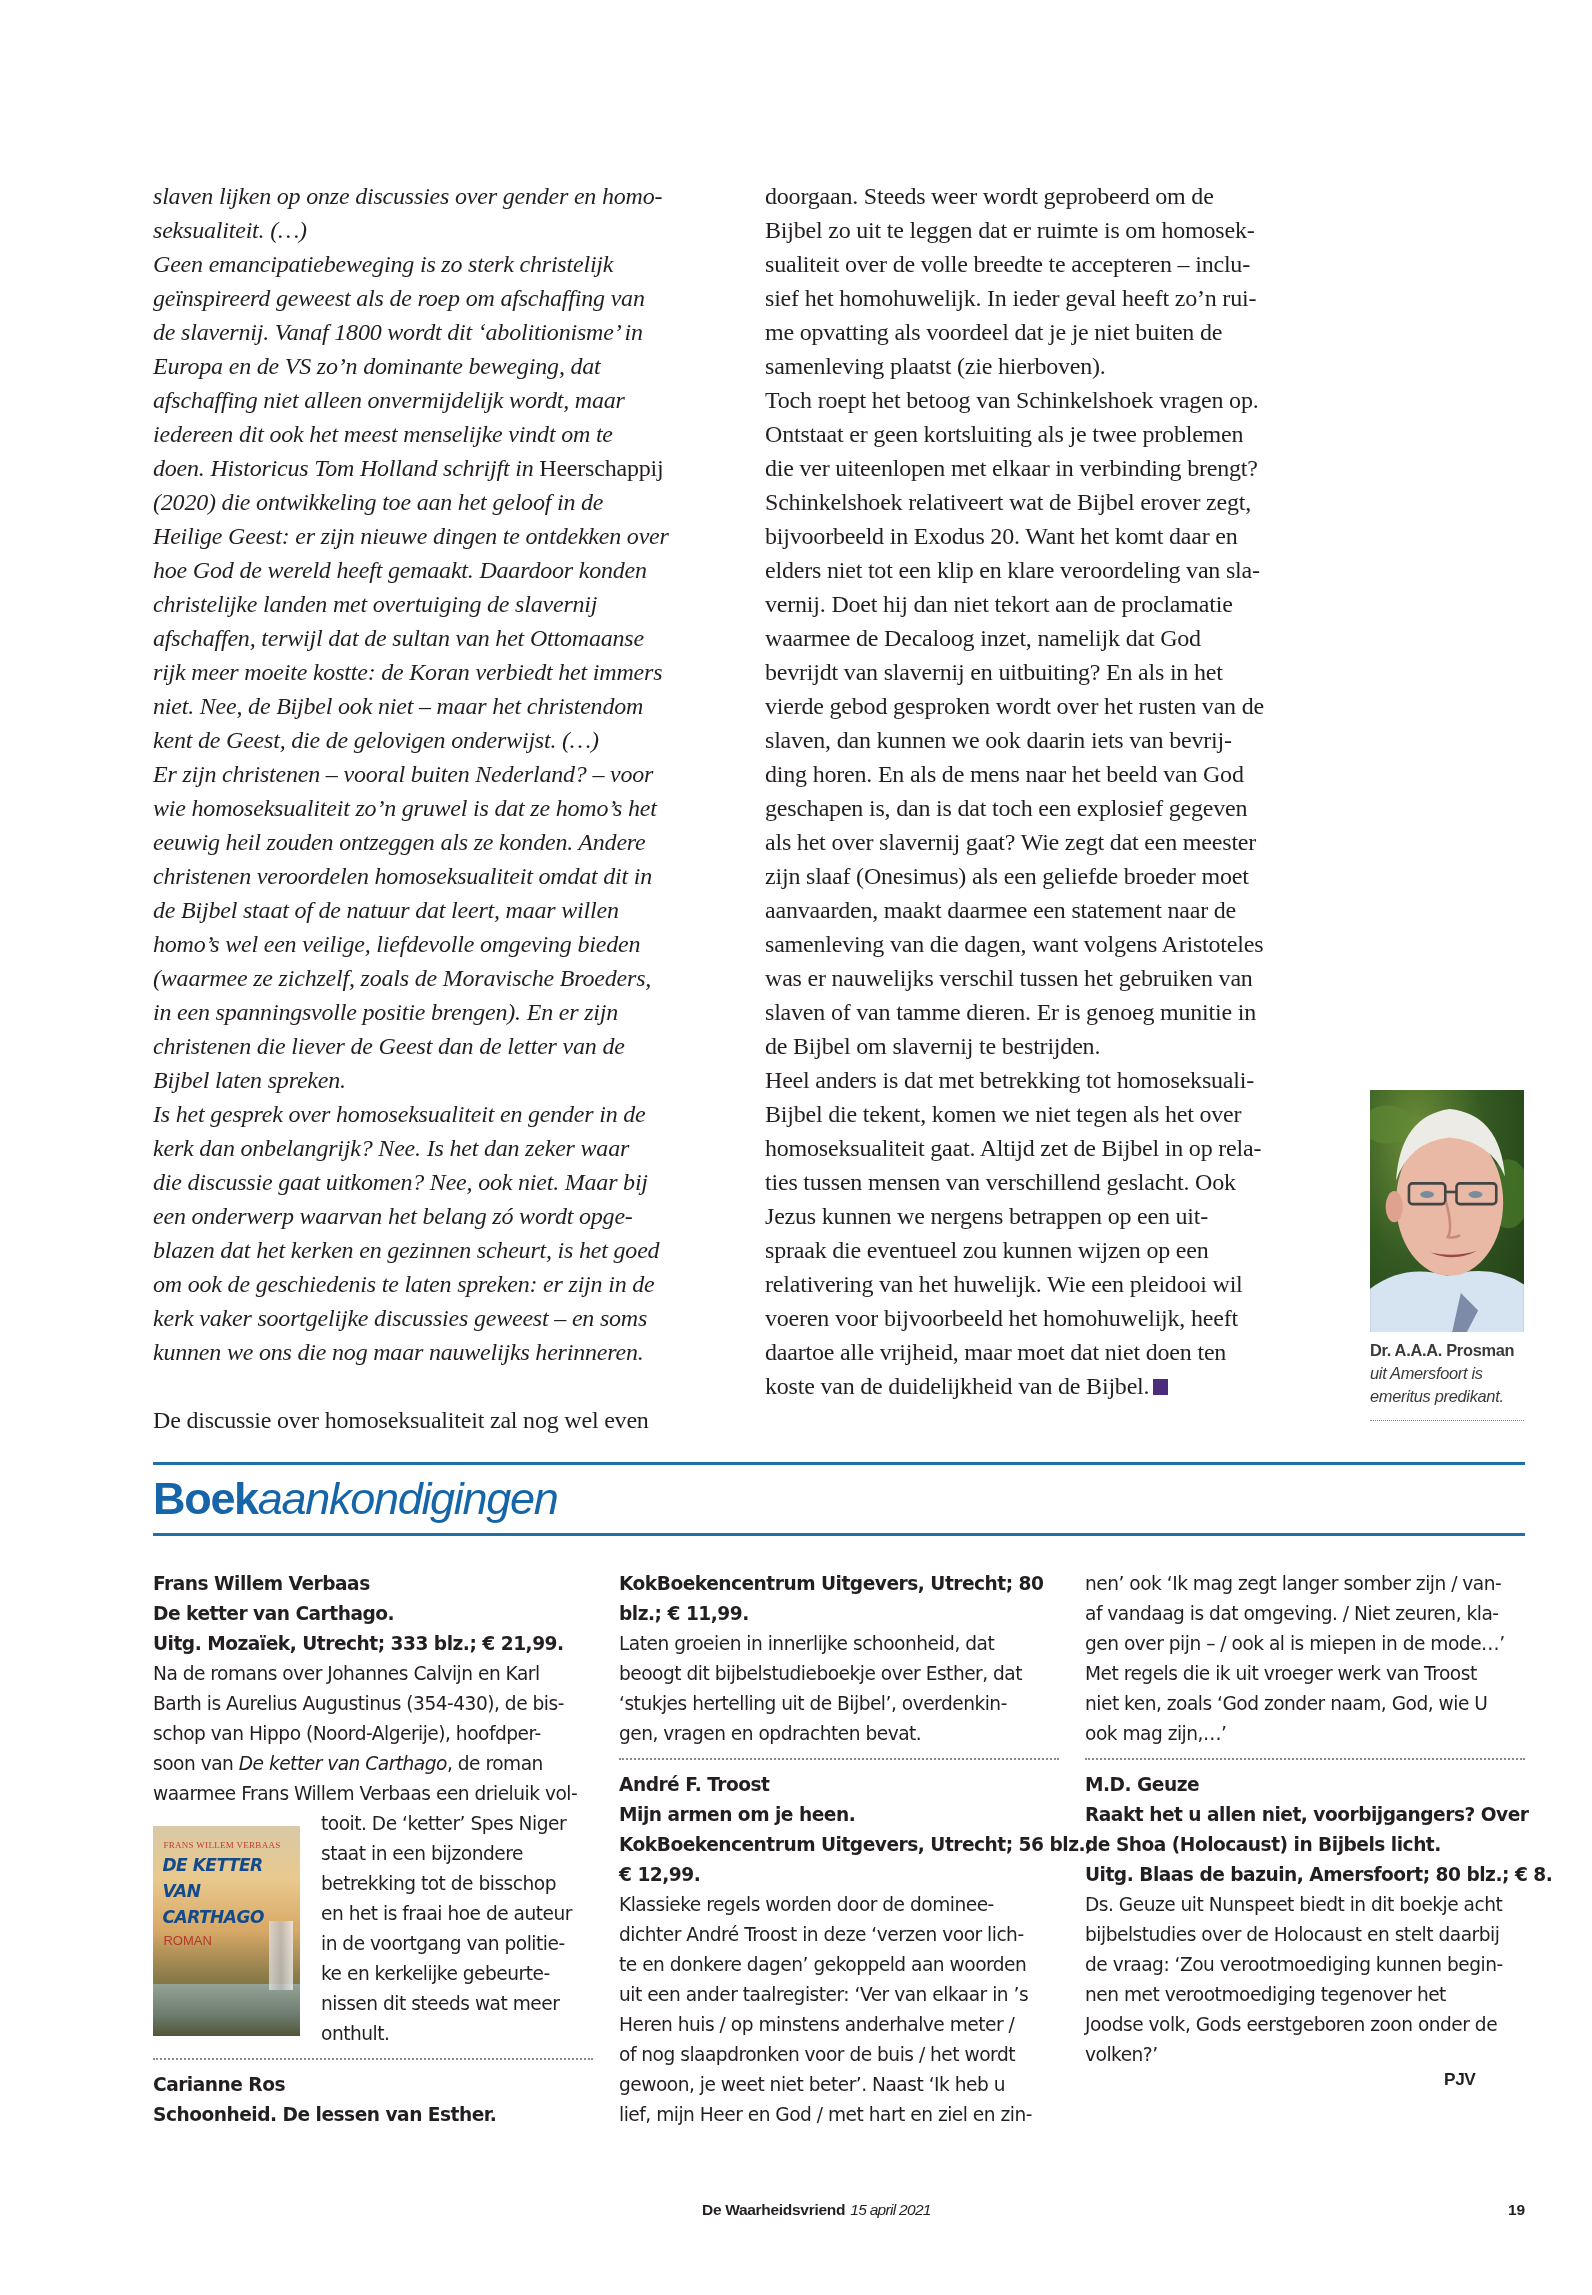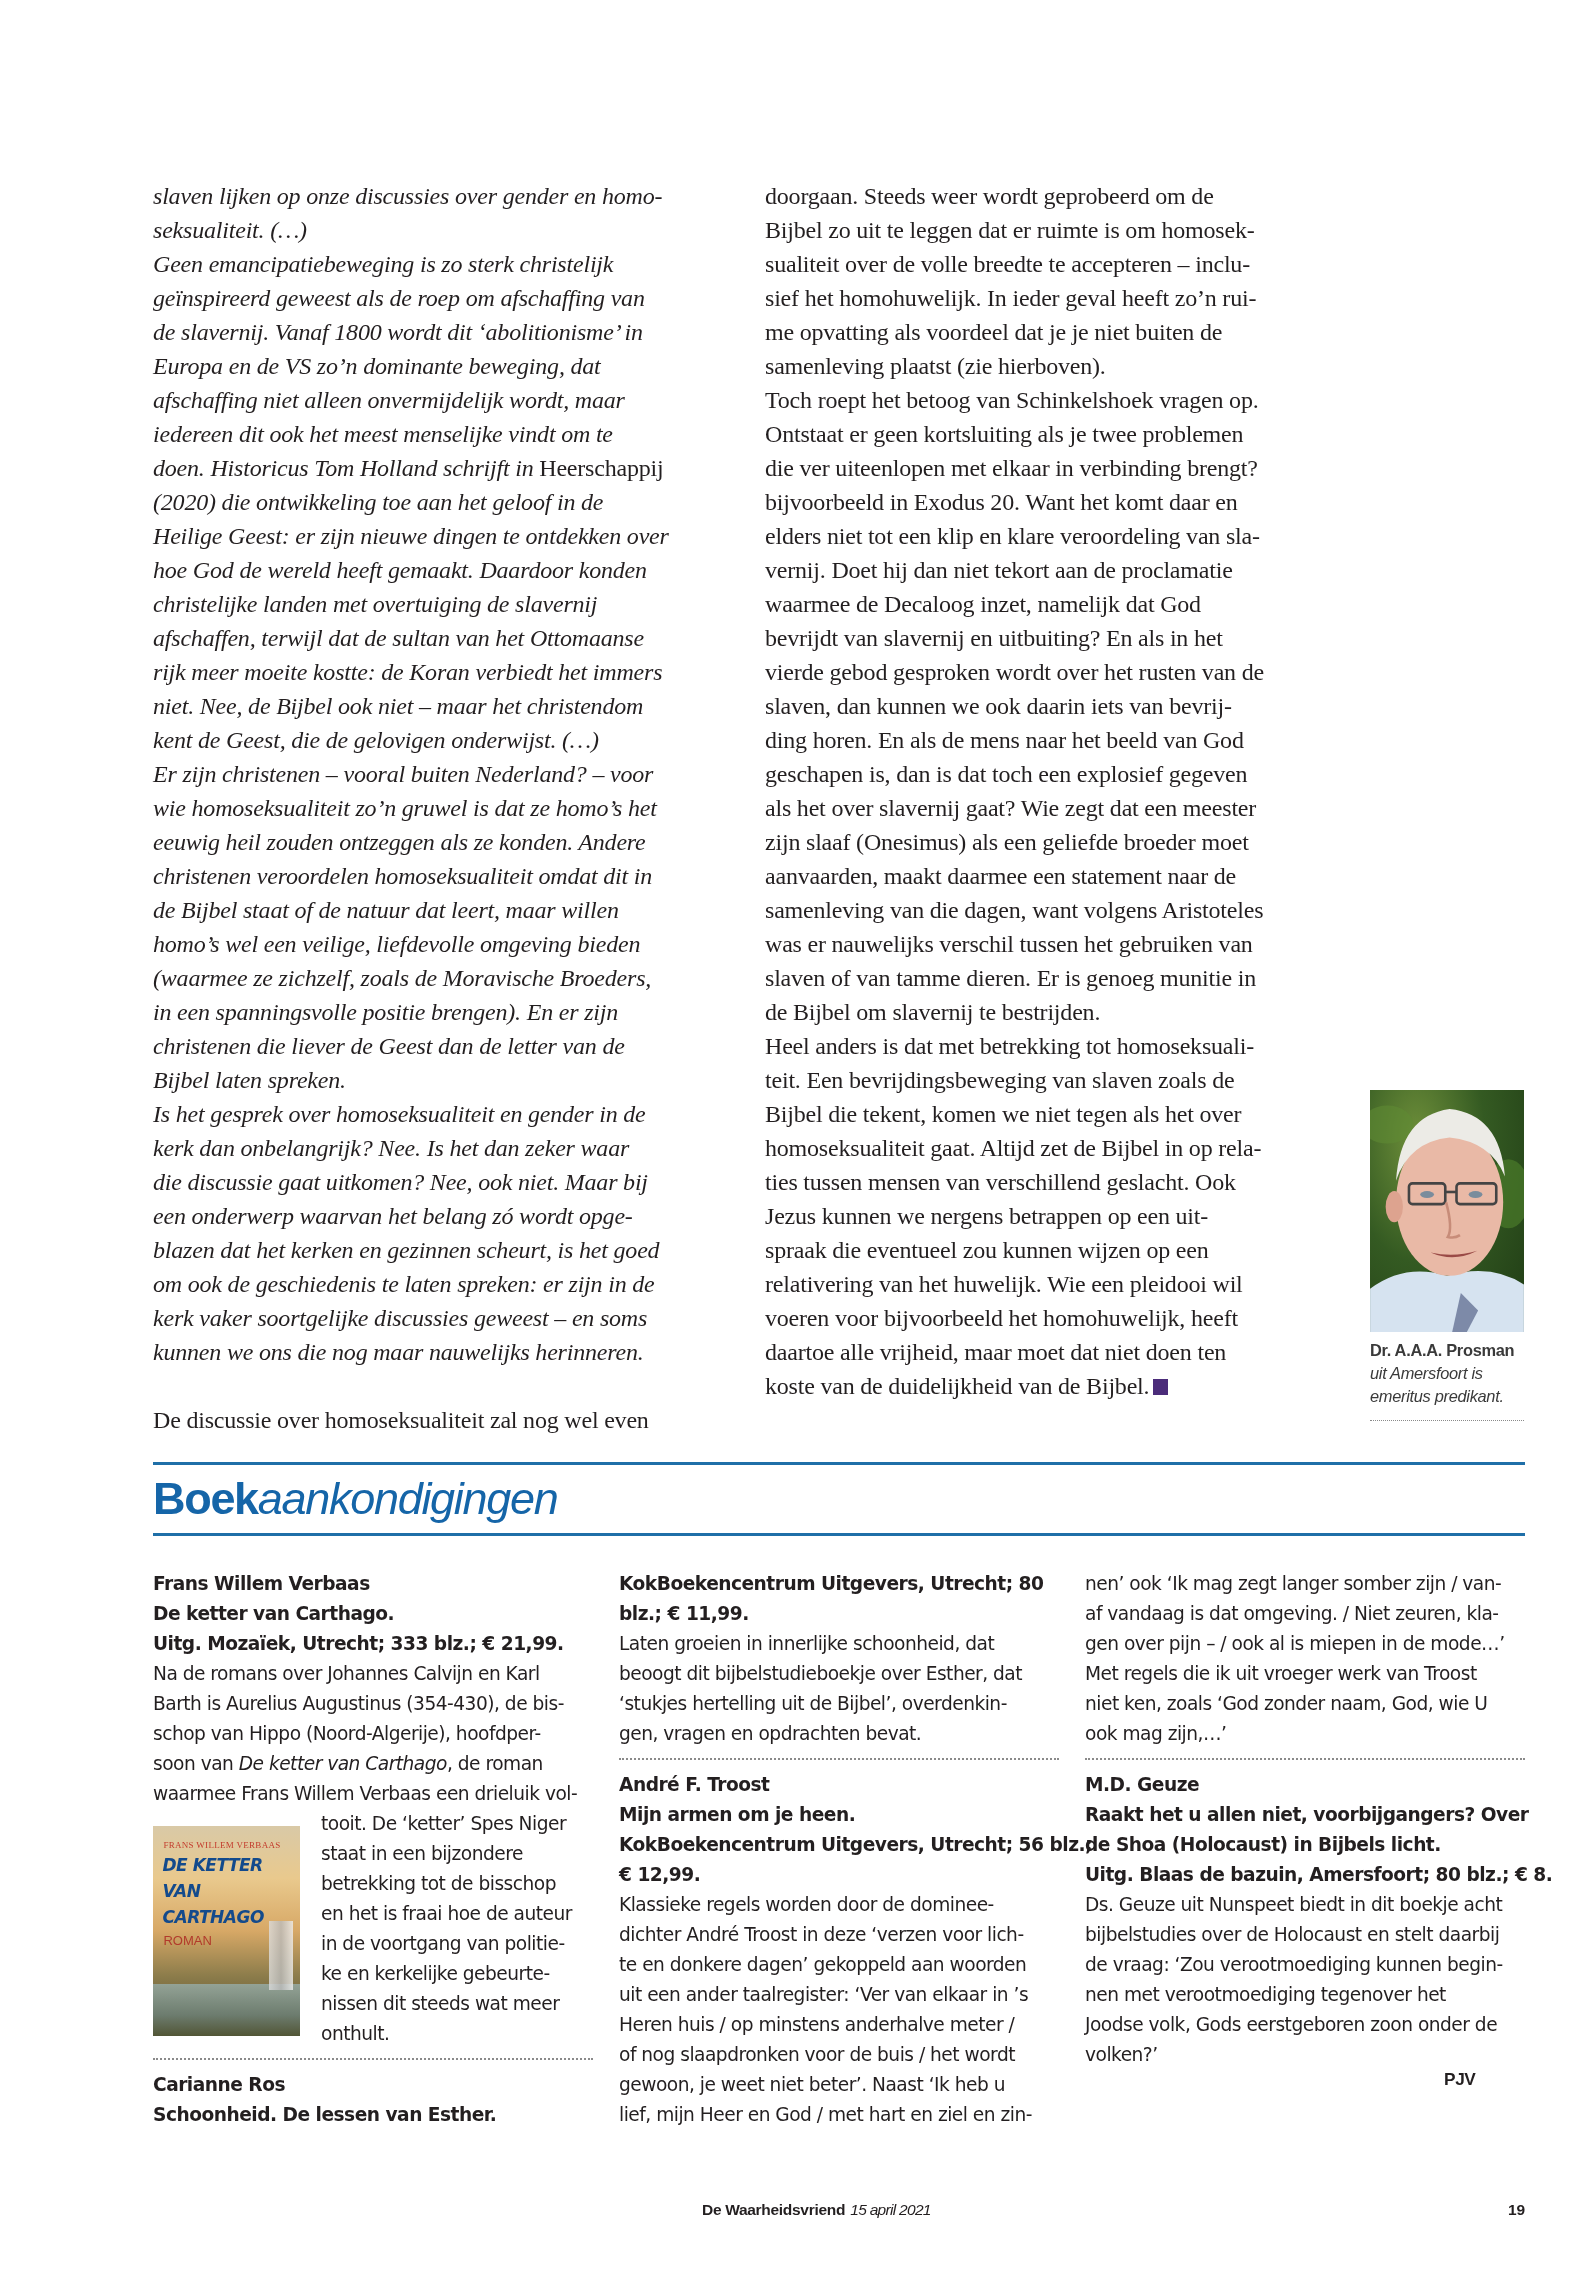--- a/index.html
+++ b/index.html
@@ -96,38 +96,38 @@
 <div id="col2" class="col serif">
   <p>doorgaan. Steeds weer wordt geprobeerd om de</p>
   <p>Bijbel zo uit te leggen dat er ruimte is om homosek-</p>
   <p>sualiteit over de volle breedte te accepteren – inclu-</p>
   <p>sief het homohuwelijk. In ieder geval heeft zo’n rui-</p>
   <p>me opvatting als voordeel dat je je niet buiten de</p>
   <p>samenleving plaatst (zie hierboven).</p>
   <p>Toch roept het betoog van Schinkelshoek vragen op.</p>
   <p>Ontstaat er geen kortsluiting als je twee problemen</p>
   <p>die ver uiteenlopen met elkaar in verbinding brengt?</p>
+  <p>Schinkelshoek relativeert wat de Bijbel erover zegt,</p>
   <p>bijvoorbeeld in Exodus 20. Want het komt daar en</p>
   <p>elders niet tot een klip en klare veroordeling van sla-</p>
   <p>vernij. Doet hij dan niet tekort aan de proclamatie</p>
   <p>waarmee de Decaloog inzet, namelijk dat God</p>
   <p>bevrijdt van slavernij en uitbuiting? En als in het</p>
   <p>vierde gebod gesproken wordt over het rusten van de</p>
   <p>slaven, dan kunnen we ook daarin iets van bevrij-</p>
   <p>ding horen. En als de mens naar het beeld van God</p>
   <p>geschapen is, dan is dat toch een explosief gegeven</p>
   <p>als het over slavernij gaat? Wie zegt dat een meester</p>
   <p>zijn slaaf (Onesimus) als een geliefde broeder moet</p>
   <p>aanvaarden, maakt daarmee een statement naar de</p>
   <p>samenleving van die dagen, want volgens Aristoteles</p>
   <p>was er nauwelijks verschil tussen het gebruiken van</p>
   <p>slaven of van tamme dieren. Er is genoeg munitie in</p>
   <p>de Bijbel om slavernij te bestrijden.</p>
   <p>Heel anders is dat met betrekking tot homoseksuali-</p>
-  <p>teit. Een bevrijdingsbeweging van slaven zoals de</p>
   <p>Bijbel die tekent, komen we niet tegen als het over</p>
   <p>homoseksualiteit gaat. Altijd zet de Bijbel in op rela-</p>
   <p>ties tussen mensen van verschillend geslacht. Ook</p>
   <p>Jezus kunnen we nergens betrappen op een uit-</p>
   <p>spraak die eventueel zou kunnen wijzen op een</p>
   <p>relativering van het huwelijk. Wie een pleidooi wil</p>
   <p>voeren voor bijvoorbeeld het homohuwelijk, heeft</p>
   <p>daartoe alle vrijheid, maar moet dat niet doen ten</p>
   <p><span>koste van de duidelijkheid van de Bijbel.</span><span class="end-square"></span></p>
 </div>

